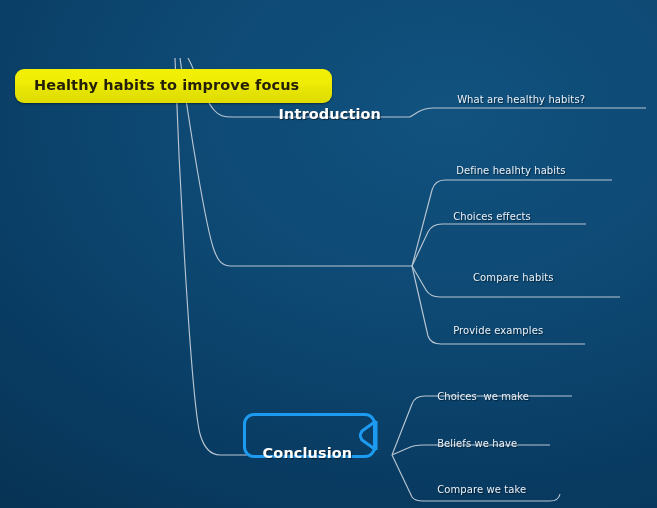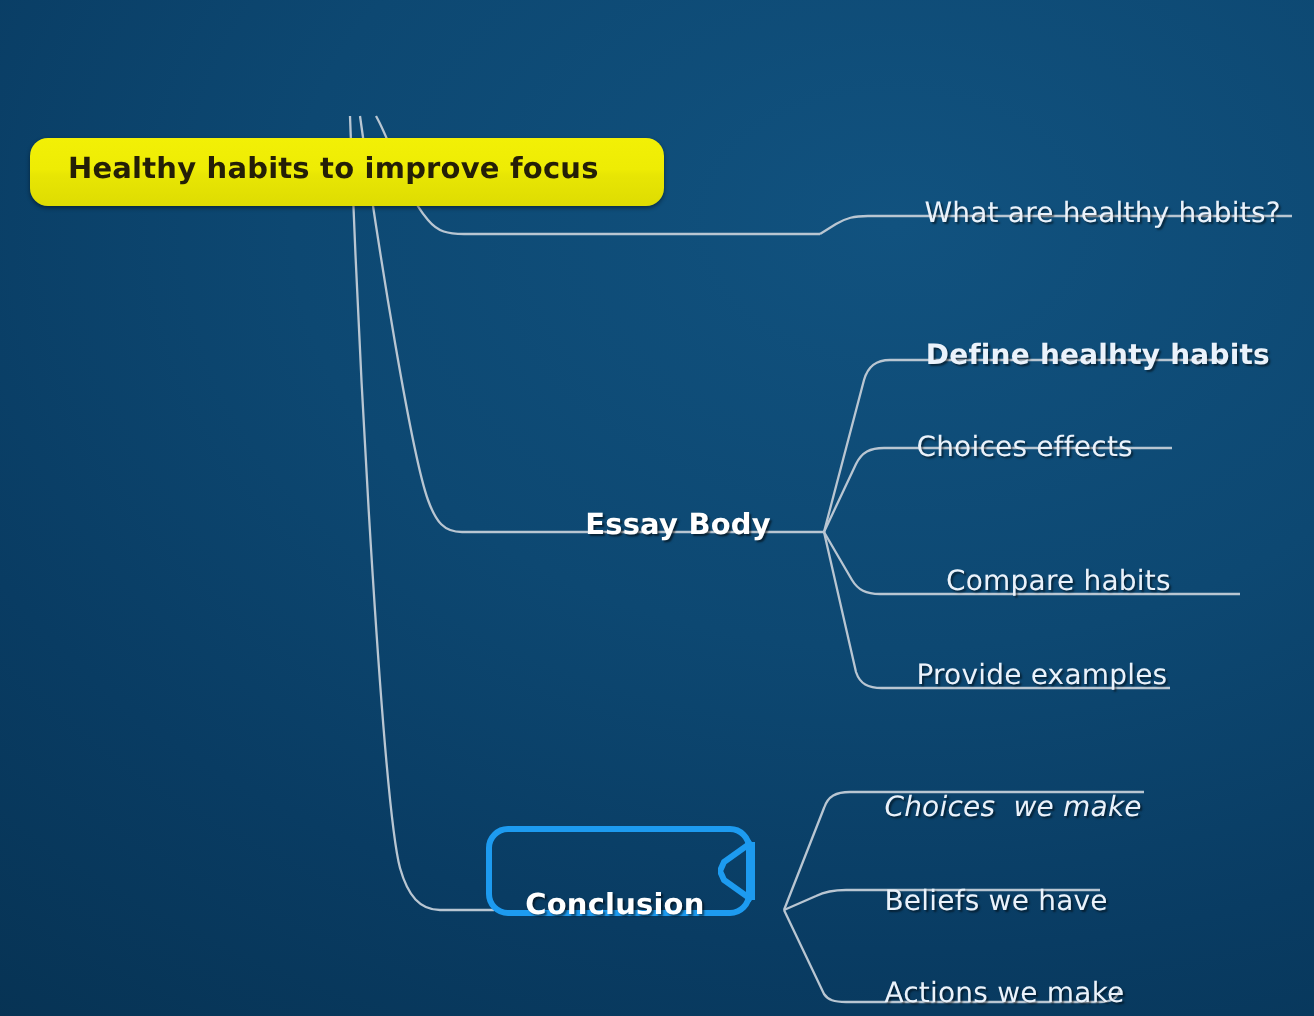--- a/index.html
+++ b/index.html
@@ -59,21 +59,21 @@
   
   .main-label {
     font-size: 14.5px;
     font-weight: bold;
     color: #ffffff;
     text-shadow: 1px 1px 1px rgba(0,0,0,0.55);
     letter-spacing: 0.1px;
   }
   
   .leaf-label {
-    font-size: 14px;
+    font-size: 10px;
     font-weight: normal;
     color: #eaf2fb;
     text-shadow: 1px 1px 1px rgba(0,0,0,0.5);
     letter-spacing: 0.1px;
   }
   .leaf-label.two-line { line-height: 1.32; }
   
   .selection-box {
     position: absolute;
     left: 243px;
@@ -116,50 +116,50 @@
 
     <path d="M392,455 L412,404 C414,398 418,396 425,396 L572,396"></path>
     <path d="M392,455 L408,448 C412,446 416,445 423,445 L550,445"></path>
     <path d="M392,455 L412,497 C414,500 417,501 423,501 L550,501 C556,501 559,499 560,494"></path>
   </svg>
 
   <div class="node root-node">
     <span class="root-label">Healthy habits to improve focus</span>
   </div>
 
+  <div class="node main-label" style="left:258px; top:88px;">
+    <span>Introduction</span>
+  </div>
   <div class="node leaf-label" style="left:444px; top:82px;">
     <span>What are healthy habits?</span>
   </div>
 
-  <div class="node main-label" style="left:272px; top:237px;">
-    <span>Essay Body</span>
-  </div>
-  <div class="node leaf-label" style="left:443px; top:153px;font-weight:bold;">
+  <div class="node leaf-label" style="left:443px; top:153px;">
     <span>Define healhty habits</span>
   </div>
   <div class="node leaf-label" style="left:440px; top:199px;">
     <span>Choices effects</span>
   </div>
   <div class="node leaf-label two-line" style="left:440px; top:245px;margin-left:33px;">
     <div>Compare habits</div>
   </div>
   <div class="node leaf-label" style="left:440px; top:313px;text-align:center;">
     <span>Provide examples</span>
   </div>
 
   <div class="selection-box"></div>
   <svg class="notch-arrow" viewBox="0 0 20 31">
     <path d="M17,1 L17,30 M17,30 L3,20 L1,15.5 L3,11 L17,1"></path>
   </svg>
   <div class="node main-label" style="left:242px; top:427px;">
     <span>Conclusion</span>
   </div>
-  <div class="node leaf-label" style="left:424px; top:379px;font-style:italic;">
+  <div class="node leaf-label" style="left:424px; top:379px;">
     <span>Choices  we make</span>
   </div>
   <div class="node leaf-label" style="left:424px; top:426px;">
     <span>Beliefs we have</span>
   </div>
   <div class="node leaf-label" style="left:424px; top:472px;">
-    <span>Actions we make</span>
+    <span>Compare we take</span>
   </div>
 
 </div>
 
 </body></html>

